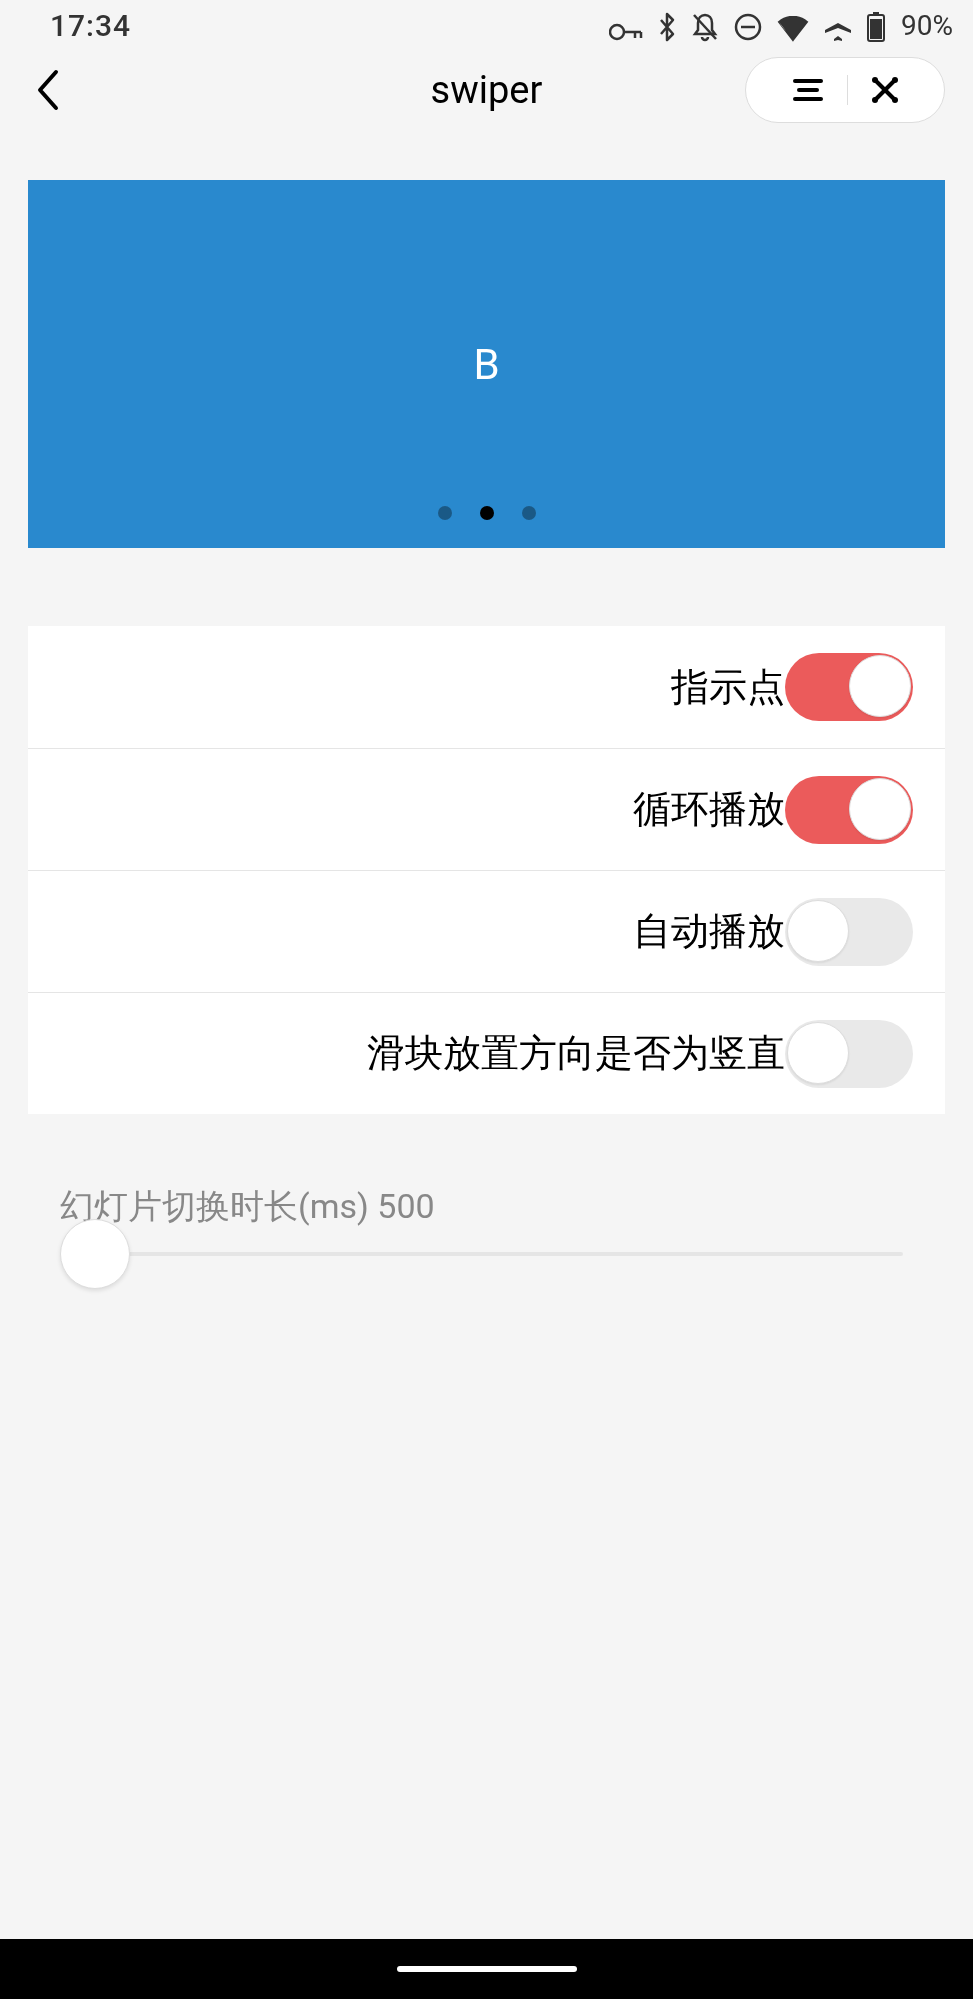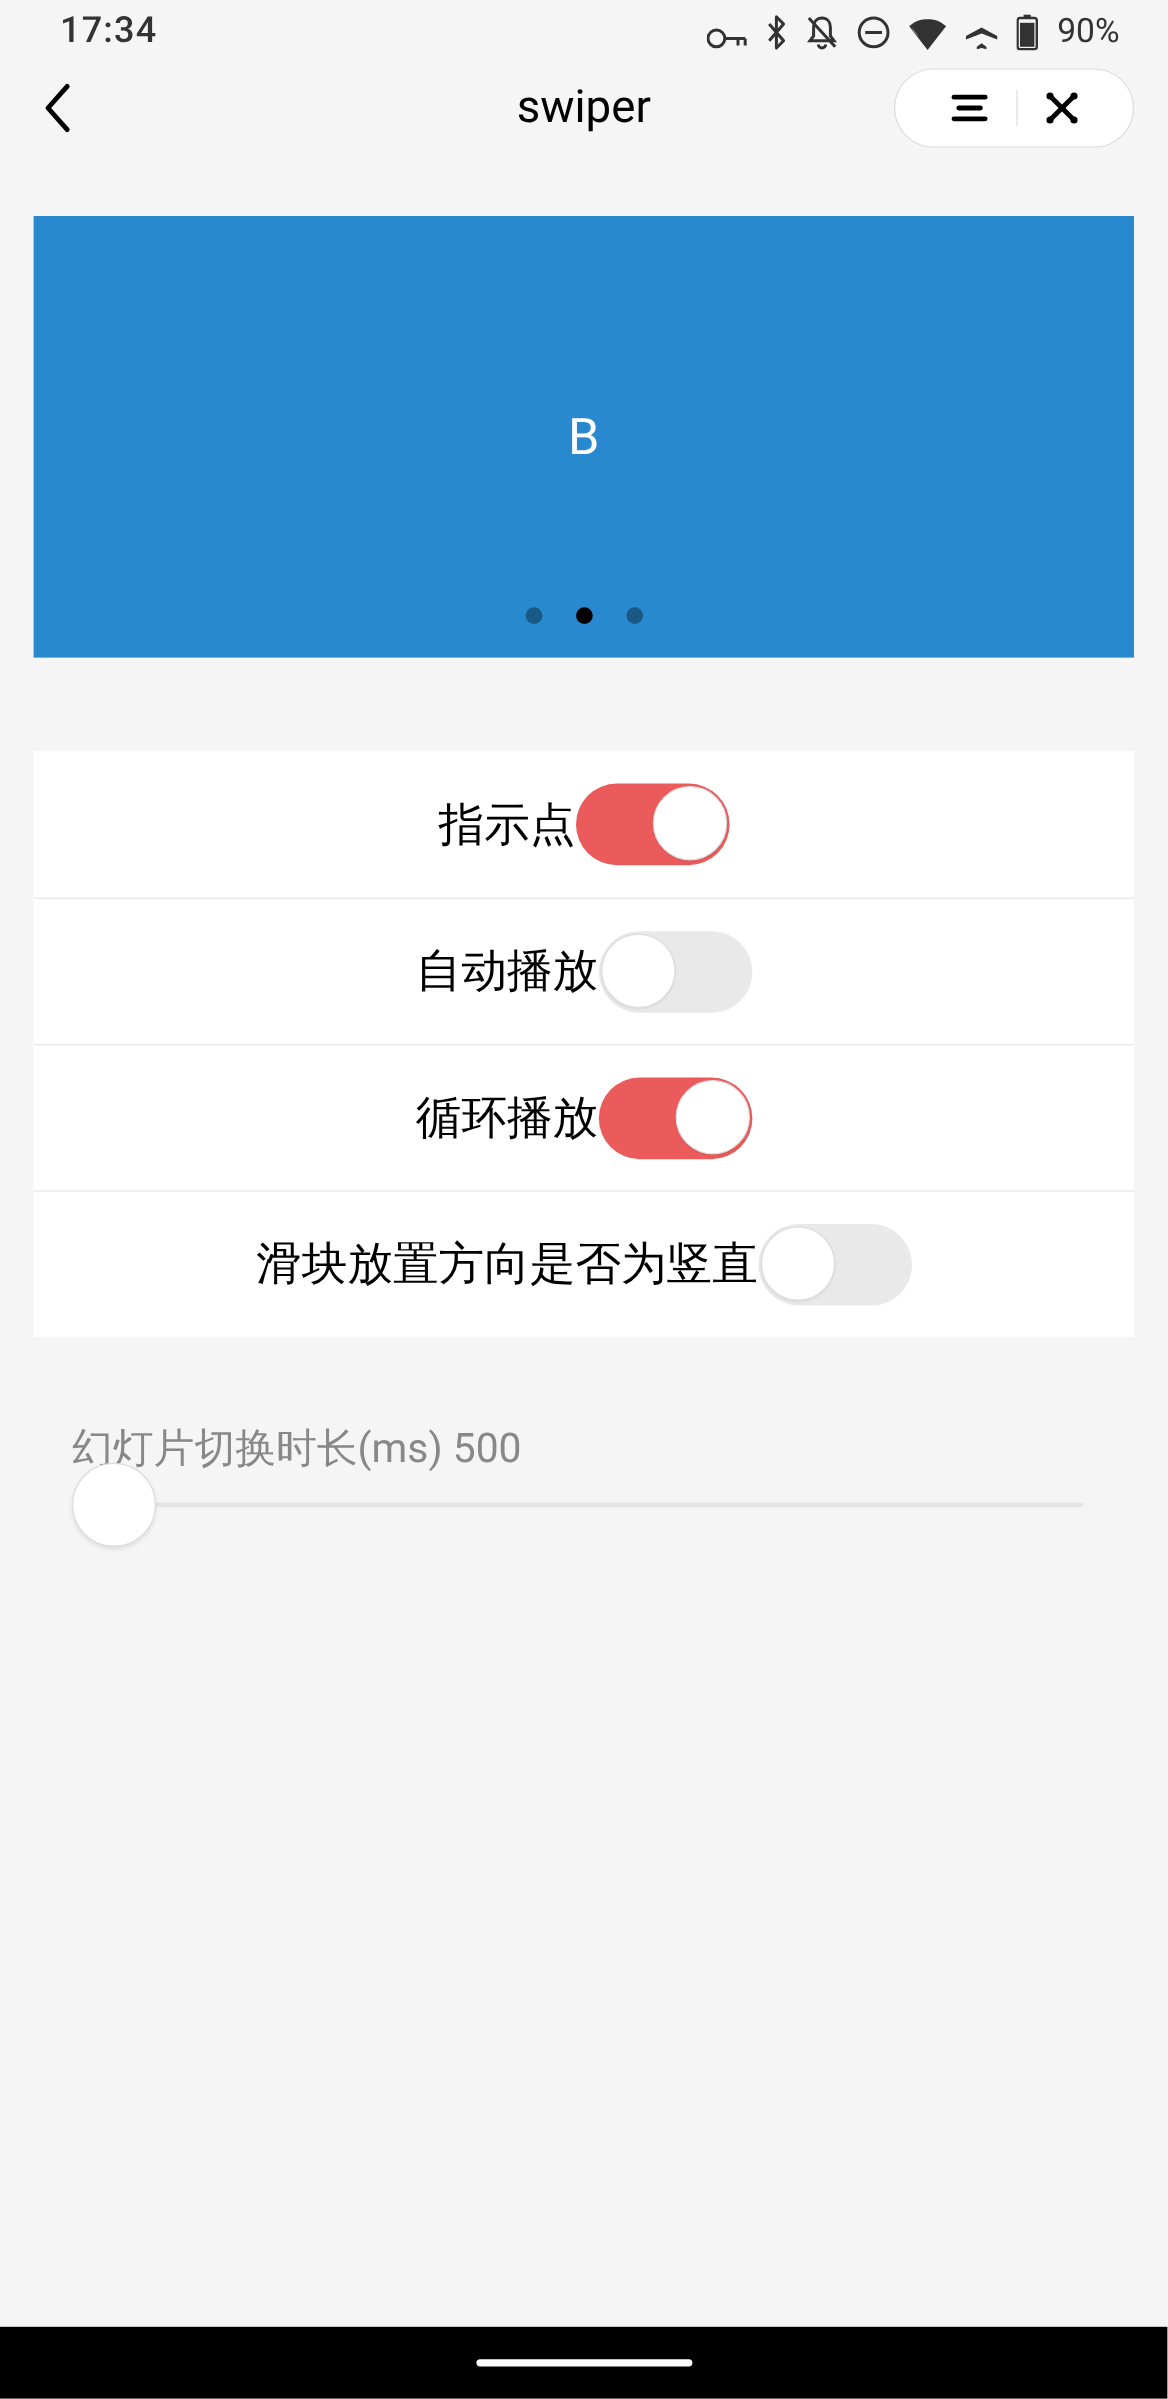--- a/index.html
+++ b/index.html
@@ -14,21 +14,21 @@
       font-family: -apple-system, BlinkMacSystemFont, "Segoe UI", Roboto, sans-serif;
       overflow: hidden;
       position: relative;
     }
     
     .status-bar {
       height: 50px;
       display: flex;
       align-items: center;
       justify-content: space-between;
-      padding: 0 40px 0 50px;
+      padding: 0 20px 0 50px;
       font-size: 30px;
       color: #333;
     }
     .status-time {
       font-weight: 500;
       letter-spacing: 1px;
     }
     .status-icons {
       display: flex;
       align-items: flex-end;
@@ -125,21 +125,21 @@
     }
     
     .settings-card {
       margin: 78px 28px 0 28px;
       background: #fff;
     }
     .setting-row {
       height: 122px;
       display: flex;
       align-items: center;
-      justify-content: center;
+      justify-content: flex-end;
       padding: 0 32px;
       border-top: 1px solid #e5e5e5;
     }
     .setting-row:first-child {
       border-top: none;
     }
     .setting-label {
       font-size: 38px;
       color: #000;
     }
@@ -315,28 +315,28 @@
 </div>
 
 <div class="settings-card">
   <div class="setting-row">
     <div class="setting-label">指示点</div>
     <div class="toggle on">
         <div class="toggle-knob"></div>
       </div>
   </div>
   <div class="setting-row">
+    <div class="setting-label">循环播放</div>
+    <div class="toggle on">
+        <div class="toggle-knob"></div>
+      </div>
+  </div>
+  <div class="setting-row">
     <div class="setting-label">自动播放</div>
     <div class="toggle off">
-        <div class="toggle-knob"></div>
-      </div>
-  </div>
-  <div class="setting-row">
-    <div class="setting-label">循环播放</div>
-    <div class="toggle on">
         <div class="toggle-knob"></div>
       </div>
   </div>
   <div class="setting-row">
     <div class="setting-label">滑块放置方向是否为竖直</div>
     <div class="toggle off">
         <div class="toggle-knob"></div>
       </div>
   </div>
 </div>

